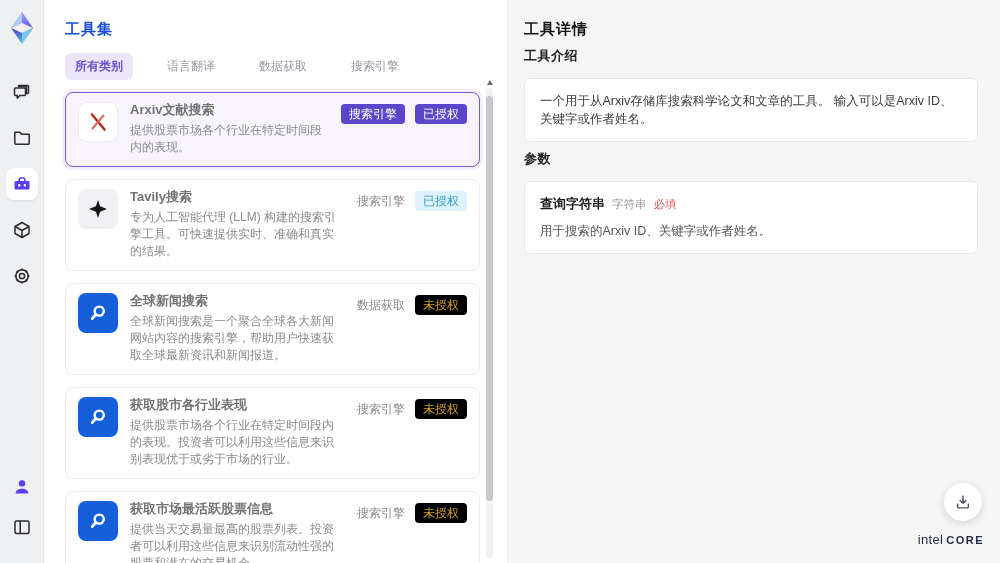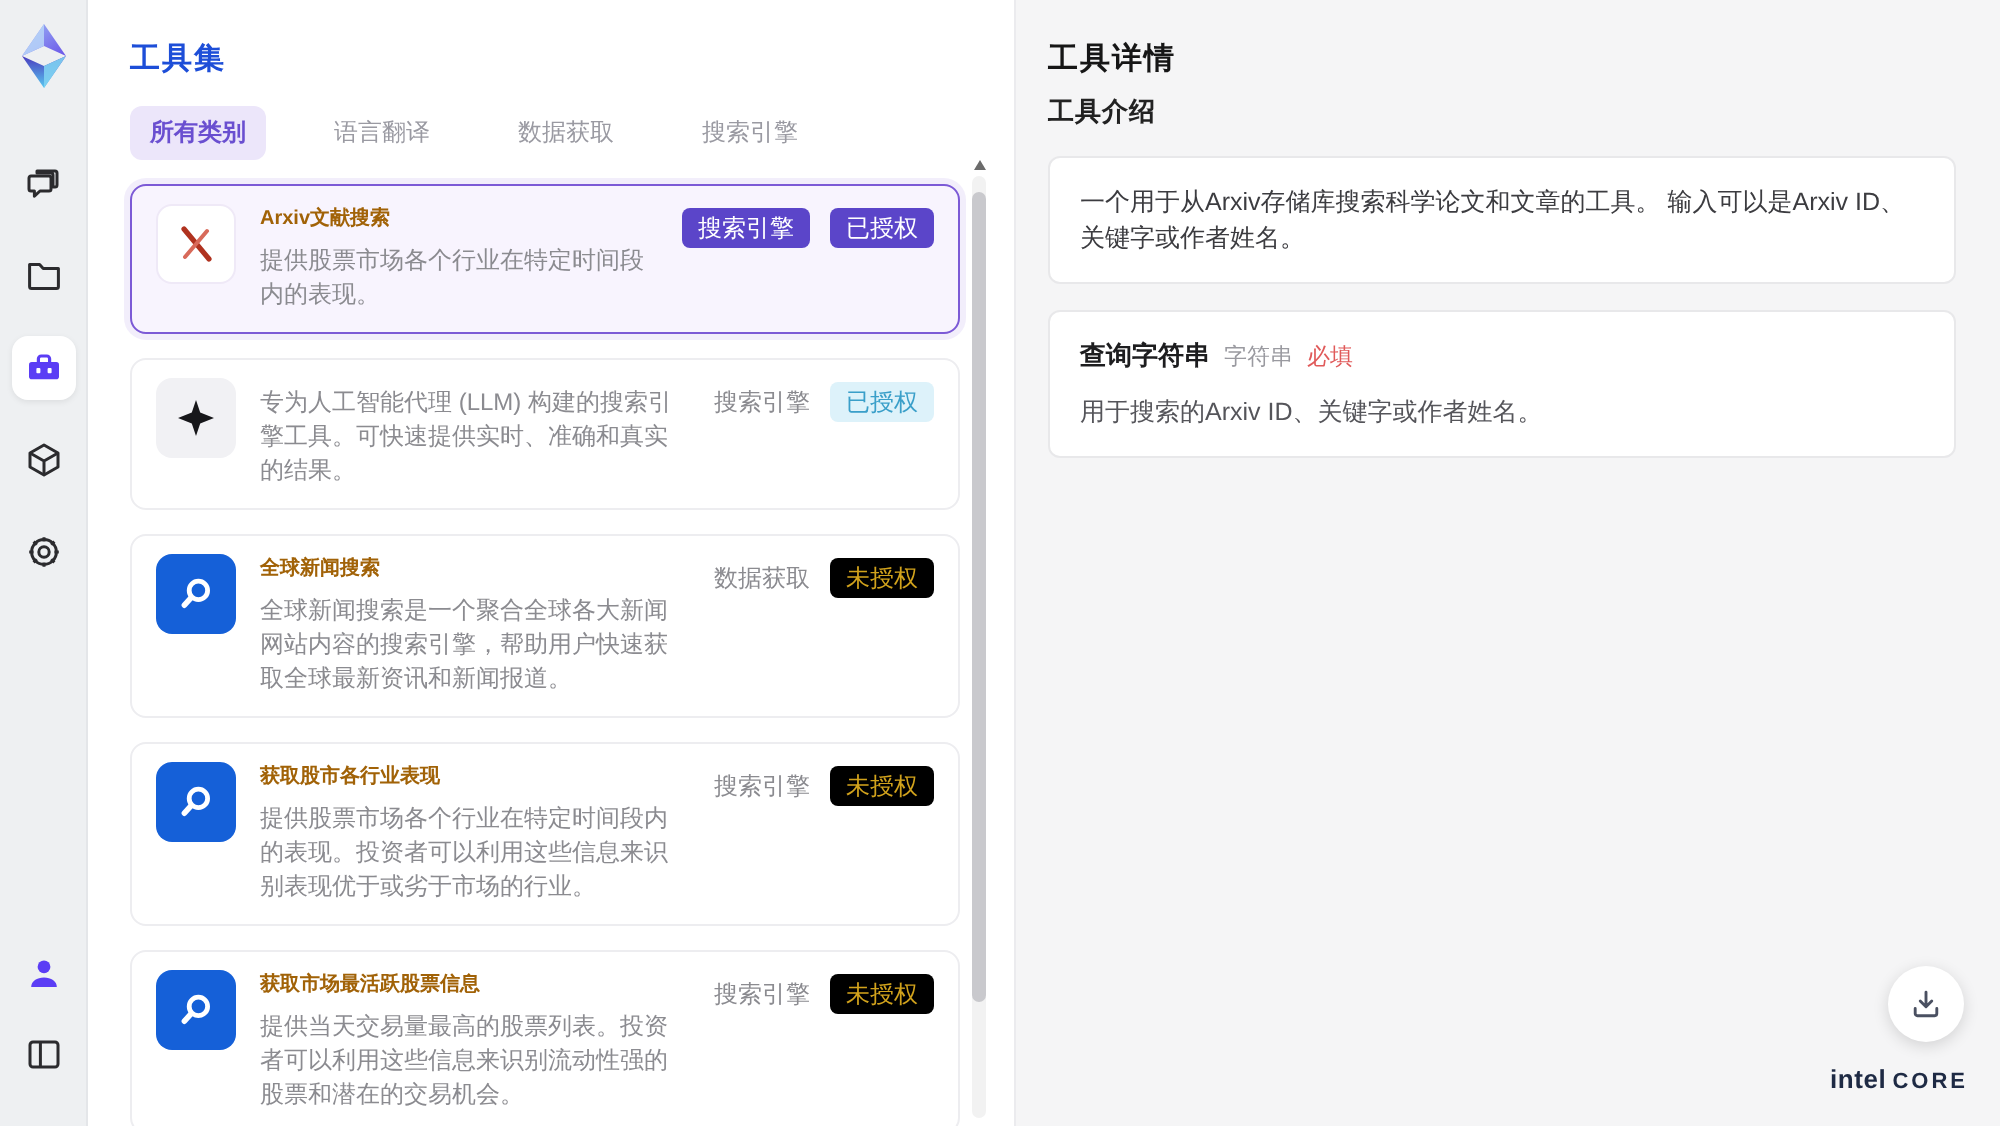--- a/index.html
+++ b/index.html
@@ -25,21 +25,21 @@
   .cards { margin-top:12px; }
 
   .card { display:flex; gap:12px; align-items:flex-start; background:#fff; border:1px solid #ededf0; border-radius:8px; padding:9px 12px 10px 12px; margin-bottom:12px; cursor:pointer; }
   .card.selected { background:#f8f4fe; border:1.5px solid #7c5ad6; box-shadow:0 0 0 3px rgba(124,90,214,.10); }
   .tool-icon { width:40px; height:40px; flex:none; border-radius:8px; display:flex; align-items:center; justify-content:center; }
   .tool-icon svg { width:24px; height:24px; }
   .tool-icon.arxiv { background:#ffffff; border:1px solid #efe9f7; }
   .tool-icon.tavily { background:#f1f1f4; }
   .tool-icon.bluesearch { background:#1560d8; }
   .card-body { flex:1; min-width:0; }
-  .tool-title { font-size:10px; font-weight:bold; color:#a16207; line-height:16px; }
+  .tool-title { font-size:13px; font-weight:bold; color:#737373; line-height:16px; }
   .tool-desc { font-size:12px; color:#8b8b90; line-height:17px; margin-top:4px; }
   .card-meta { flex:none; display:flex; align-items:center; gap:10px; margin-top:2px; }
   .cat-label { font-size:12px; color:#8b8b90; }
   .badge { font-size:12px; line-height:16px; padding:2px 8px; border-radius:4px; white-space:nowrap; }
   .badge.solid { background:#5b45c9; color:#fff; }
   .badge.auth { background:#ddf2fa; color:#3a9fc9; }
   .badge.unauth { background:#000000; color:#d1a21c; }
 
   
   .scrollbar { position:absolute; top:88px; bottom:4px; right:14px; width:7px; background:#f2f2f2; border-radius:4px; }
@@ -54,21 +54,21 @@
   .param-head { display:flex; align-items:baseline; gap:7px; }
   .param-name { font-size:13px; font-weight:bold; color:#1d1d1f; }
   .param-type { font-size:11.5px; color:#9a9aa0; }
   .param-required { font-size:11.5px; color:#e05a5a; }
   .param-desc { font-size:12.5px; color:#55555a; margin-top:9px; }
 
   
   .fab { position:absolute; right:18px; bottom:42px; width:38px; height:38px; border-radius:50%; background:#fff; box-shadow:0 2px 8px rgba(0,0,0,.14); display:flex; align-items:center; justify-content:center; cursor:pointer; }
   .fab svg { width:18px; height:18px; }
   .brand { position:absolute; right:16px; bottom:16px; color:#1e2a44; display:flex; align-items:baseline; gap:3px; }
-  .brand .intel { font-size:13px; font-weight:bold; letter-spacing:.3px;padding-left:27px; }
+  .brand .intel { font-size:13px; font-weight:normal; letter-spacing:.3px;padding-left:27px; }
   .brand .core { font-size:11px; font-weight:bold; letter-spacing:1.5px; }
 </style>
 </head>
 <body>
 
 <div class="screen">
 
   <div class="rail">
     <svg class="logo" viewBox="0 0 34 36">
       <defs>
@@ -167,20 +167,21 @@
         </div>
       </div>
 
       <div class="card">
         <div class="tool-icon tavily">
           <svg viewBox="0 0 24 24" fill="#17171a">
             <path d="M12 3l2.1 6.3L21 12l-6.9 2.7L12 21l-2.1-6.3L3 12l6.9-2.7z"></path>
           </svg>
         </div>
         <div class="card-body">
+          <div class="tool-title">Tavily搜索</div>
           <div class="tool-desc">专为人工智能代理 (LLM) 构建的搜索引擎工具。可快速提供实时、准确和真实的结果。</div>
         </div>
         <div class="card-meta">
           <span class="cat-label">搜索引擎</span>
           <span class="badge auth">已授权</span>
         </div>
       </div>
 
       <div class="card">
         <div class="tool-icon bluesearch">
@@ -240,20 +241,21 @@
       <div class="scroll-thumb"></div>
     </div>
   </div>
 
   <div class="detail-pane">
     <div class="detail-title">工具详情</div>
 
     <div class="section-title">工具介绍</div>
     <div class="info-box">一个用于从Arxiv存储库搜索科学论文和文章的工具。 输入可以是Arxiv ID、关键字或作者姓名。</div>
 
+    <div class="section-title">参数</div>
     <div class="info-box">
       <div class="param-head">
         <span class="param-name">查询字符串</span>
         <span class="param-type">字符串</span>
         <span class="param-required">必填</span>
       </div>
       <div class="param-desc">用于搜索的Arxiv ID、关键字或作者姓名。</div>
     </div>
   </div>
 

